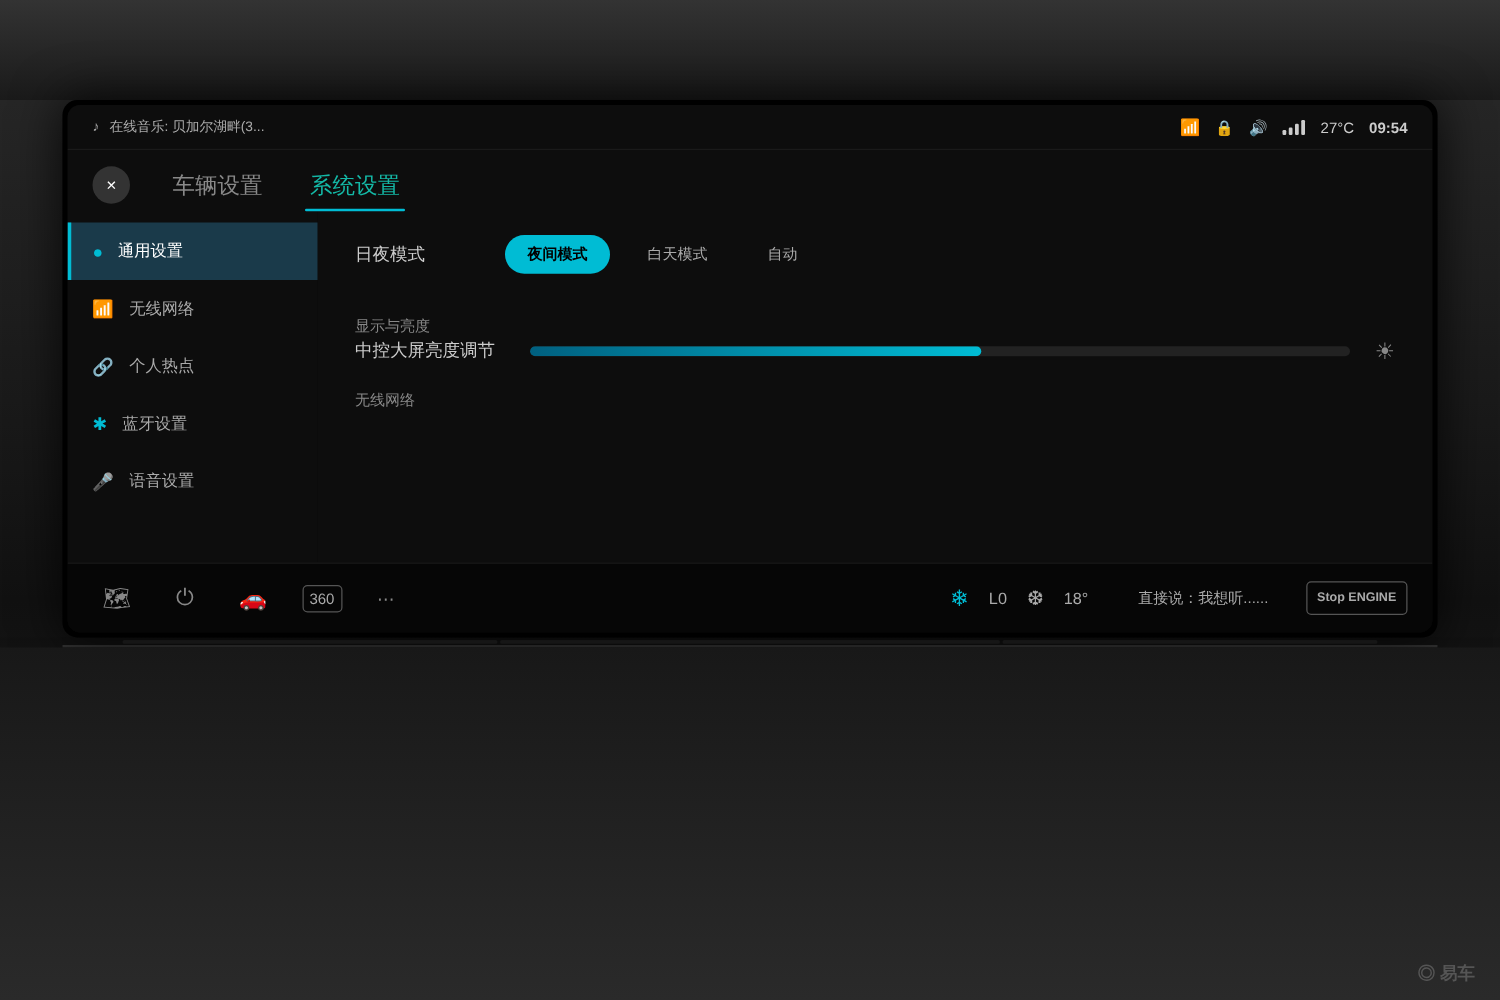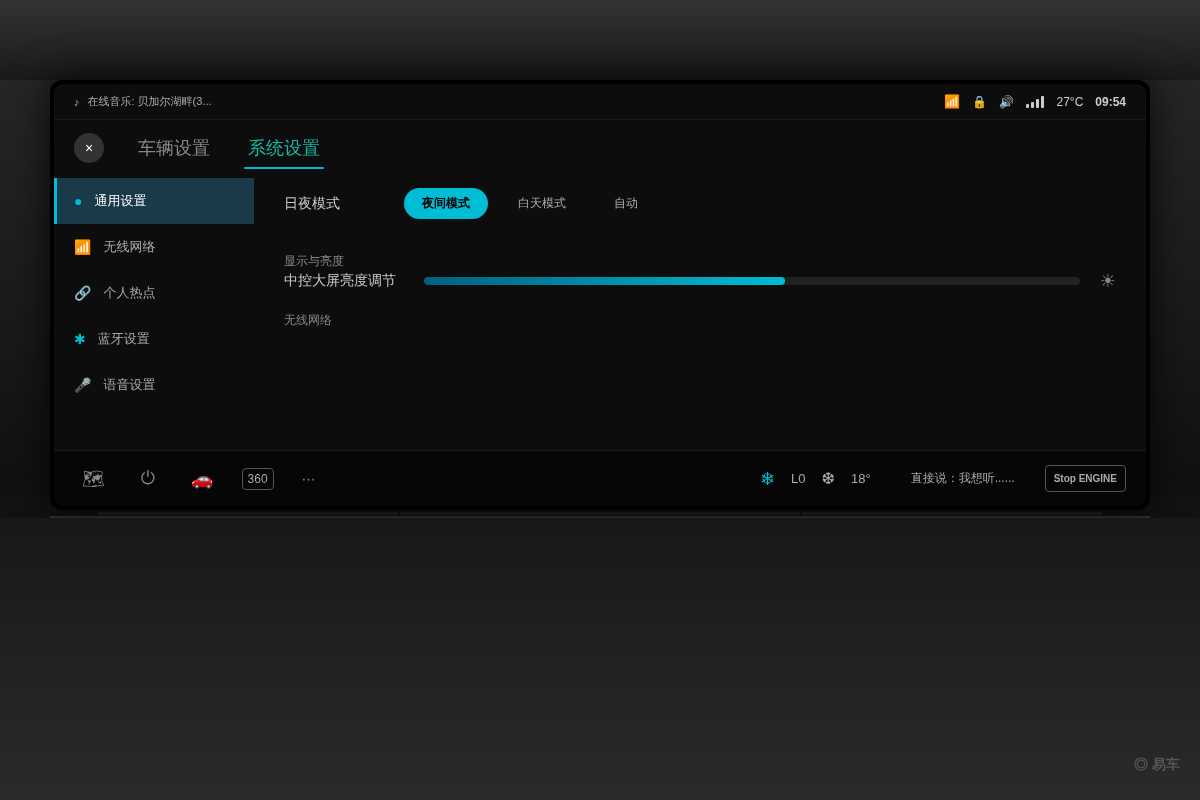--- a/index.html
+++ b/index.html
@@ -384,21 +384,21 @@
 
     .dashboard-bottom {
       width: 100%;
       flex: 1;
       background: linear-gradient(180deg, #181818 0%, #2a2a2a 100%);
       position: relative;
     }
 
     .watermark {
       position: absolute;
-      bottom: 26px;
+      bottom: 12px;
       right: 20px;
       color: #555;
       font-size: 14px;
       font-weight: bold;
     }
 
     .date-section-title {
       color: #888;
       font-size: 12px;
       margin-top: 10px;

